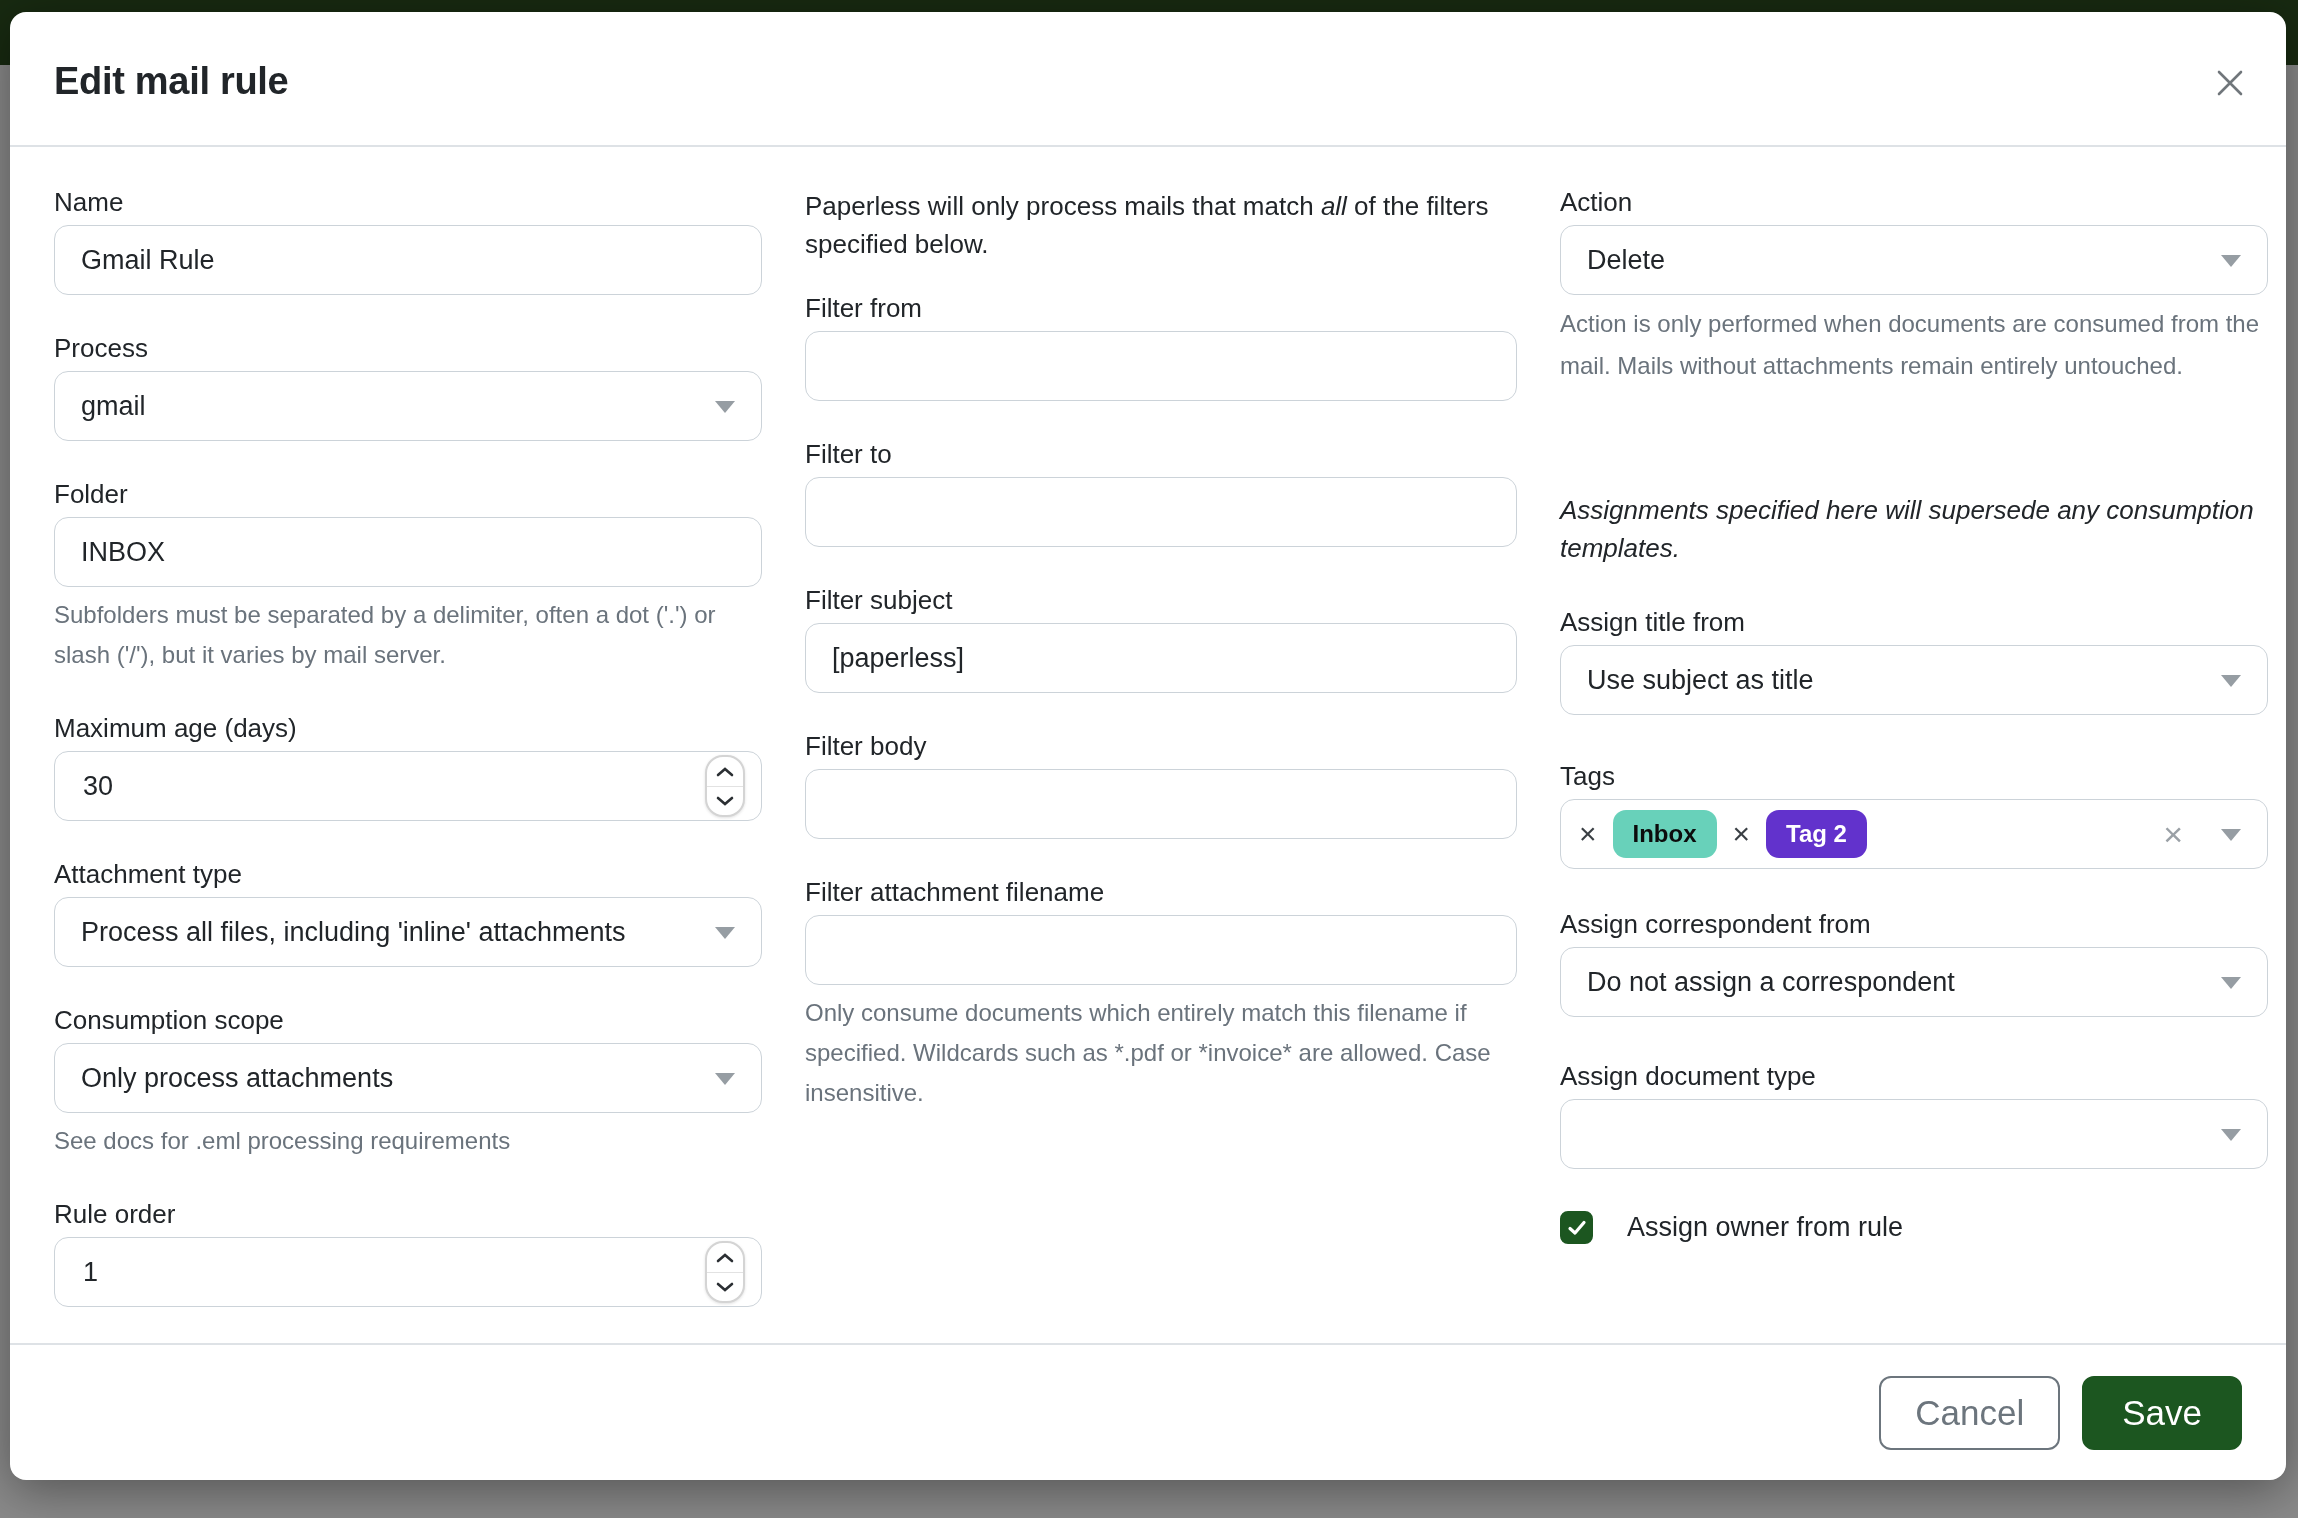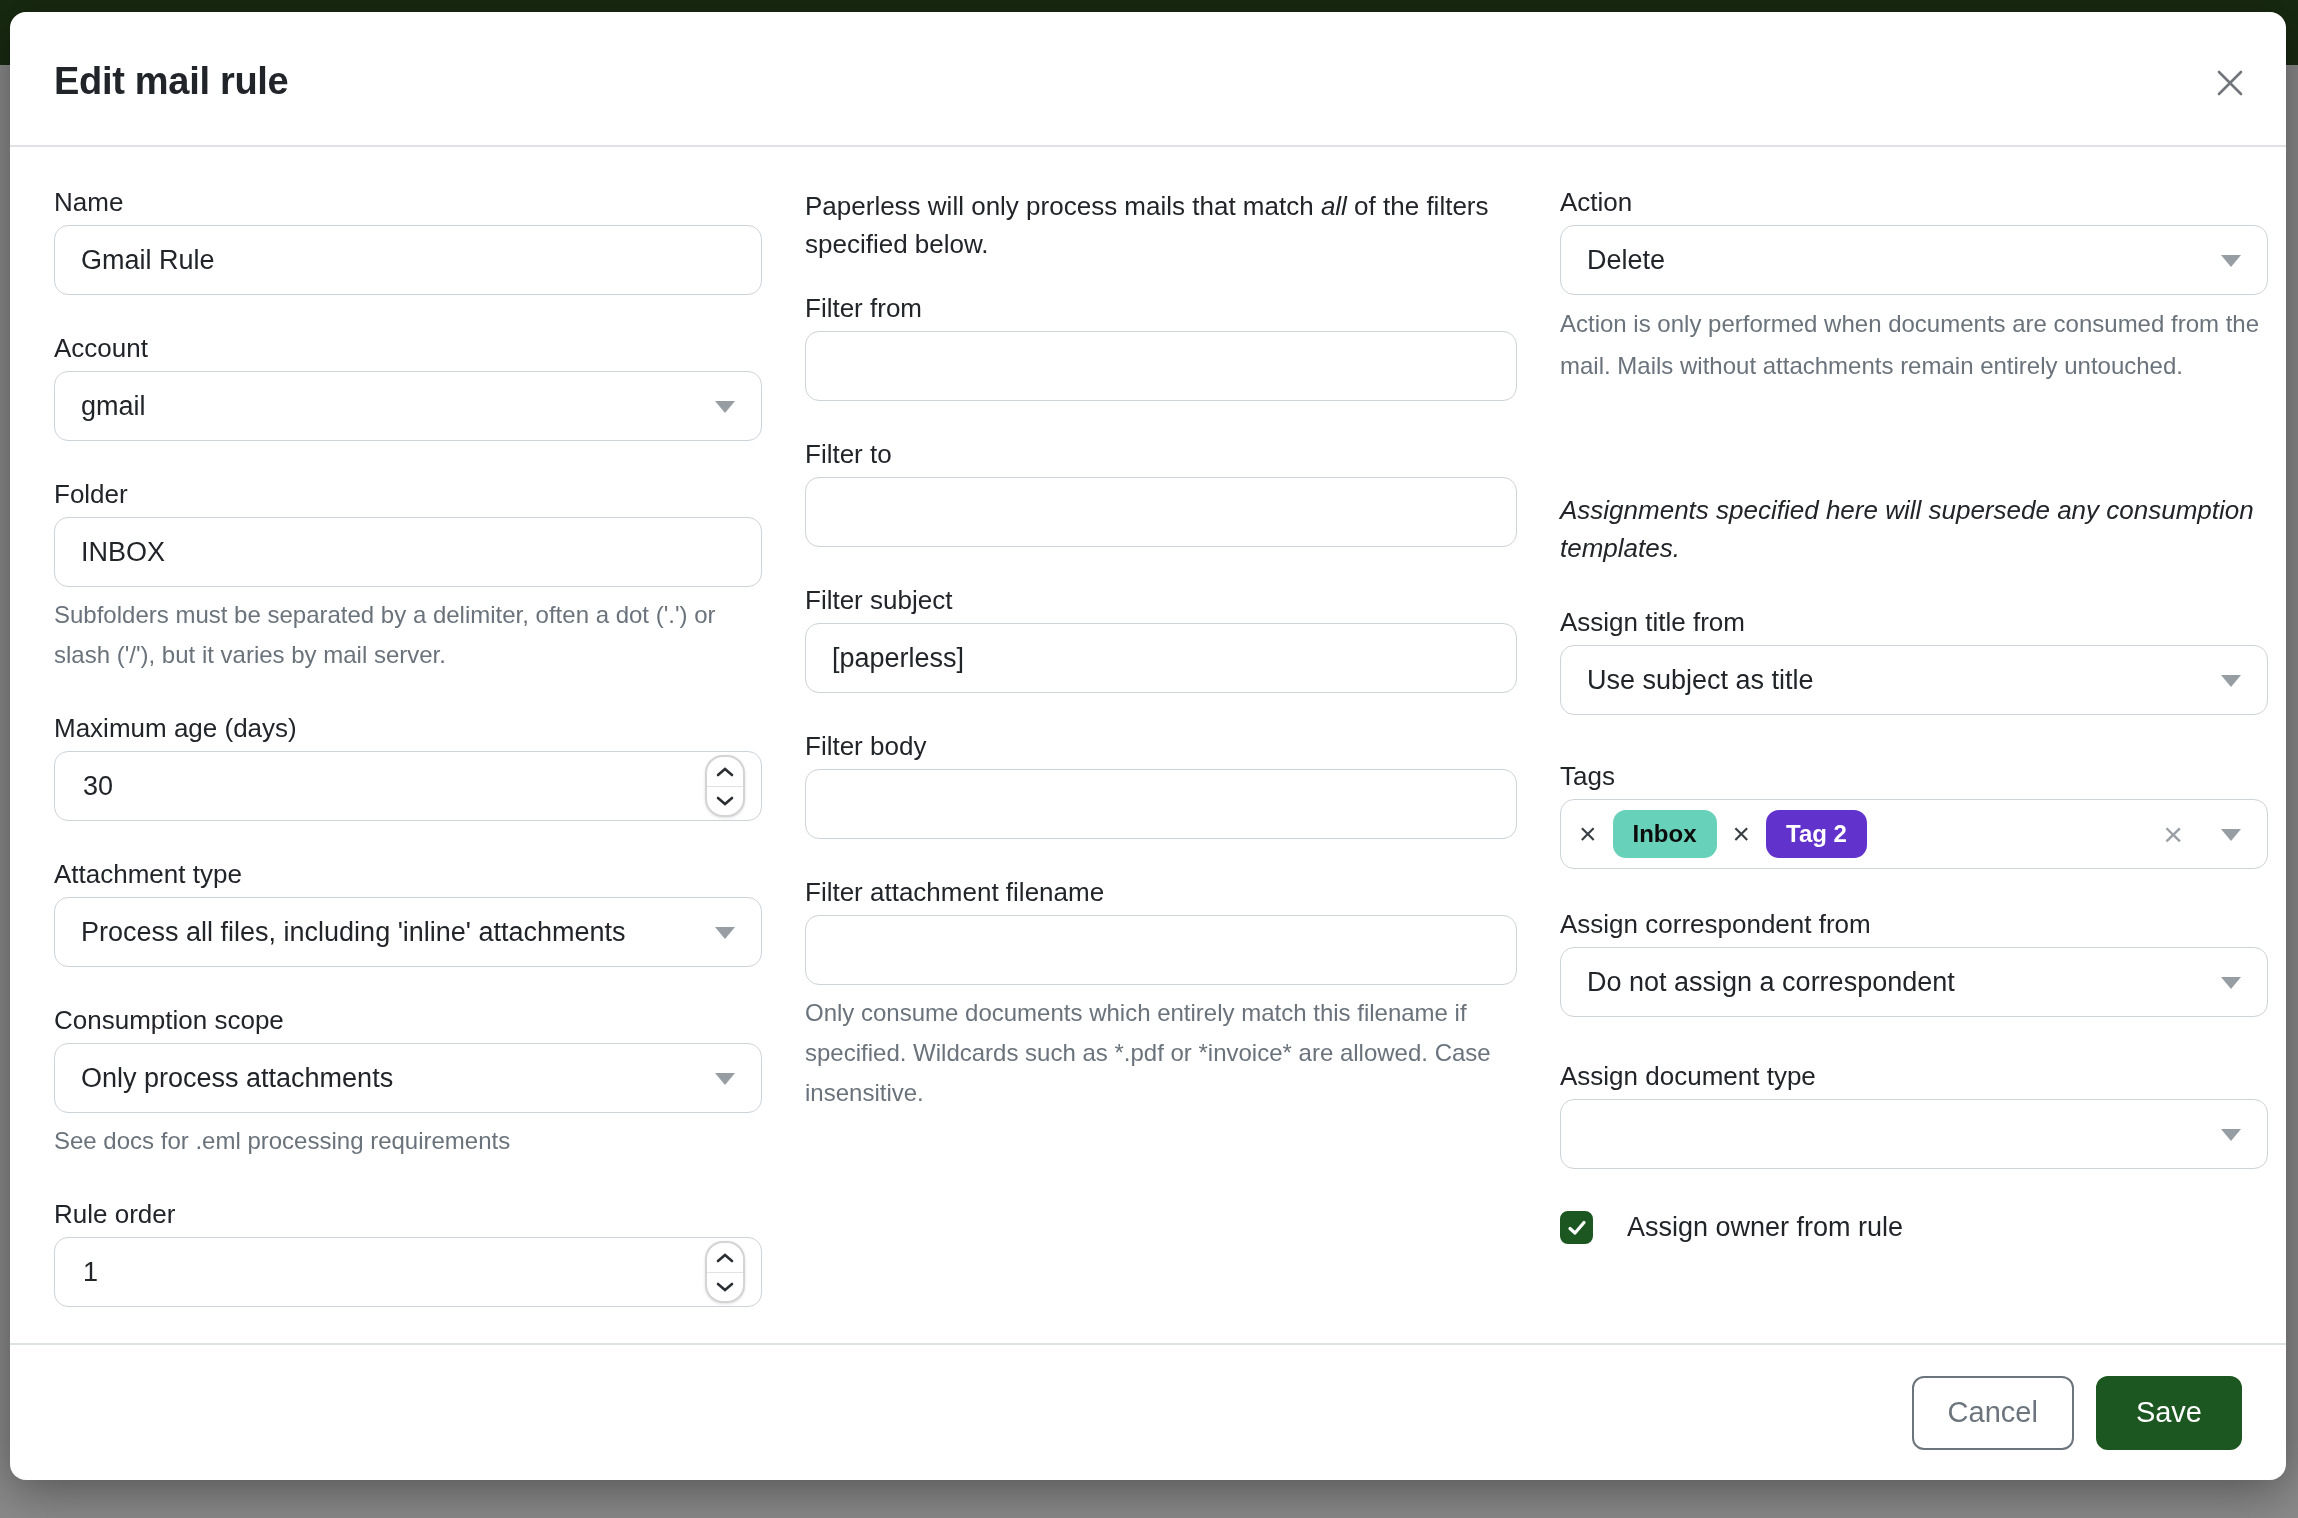--- a/index.html
+++ b/index.html
@@ -69,21 +69,21 @@
     font-size:34px;color:#9aa0a6;line-height:1;cursor:pointer;}
   
   .check-row{display:flex;align-items:center;gap:34px;margin-top:2px;}
   .checkbox{width:33px;height:33px;border-radius:8px;border:2px solid #1c5620;background:#fff;
     display:flex;align-items:center;justify-content:center;box-sizing:border-box;cursor:pointer;}
   .checkbox.checked{background:#1c5620;border-color:#1c5620;}
   .check-label{font-size:27px;color:#212529;}
   
   .modal-footer{flex:0 0 auto;height:137px;border-top:2px solid #dee2e6;box-sizing:border-box;
     display:flex;align-items:center;justify-content:flex-end;gap:22px;padding:0 44px;}
-  .btn{height:74px;border-radius:12px;font-size:29px;font-family:inherit;cursor:pointer;
+  .btn{height:74px;border-radius:12px;font-size:35px;font-family:inherit;cursor:pointer;
     display:inline-flex;align-items:center;justify-content:center;box-sizing:border-box;}
   .btn-cancel{background:#fff;border:2px solid #6c757d;color:#6c757d;padding:0 34px;}
   .btn-save{background:#1c5620;border:2px solid #1c5620;color:#fff;padding:0 38px;}
   .it{font-style:italic;}
 </style>
 </head>
 <body style="background: rgb(138, 138, 138);">
 
 <div class="app-band" style="background: rgb(24, 42, 17);"></div>
 
@@ -101,21 +101,21 @@
   </div>
 
   <div class="modal-body">
 
     <div class="col col-left">
       <div class="fg">
         <label class="lbl">Name</label>
         <input class="ctl" value="Gmail Rule" style="">
       </div>
       <div class="fg">
-        <label class="lbl">Account</label>
+        <label class="lbl">Process</label>
         <div class="ctl select">
           <span class="value">gmail</span>
           <span class="caret"></span>
         </div>
       </div>
       <div class="fg">
         <label class="lbl">Folder</label>
         <input class="ctl" value="INBOX" style="">
         <div class="help">Subfolders must be separated by a delimiter, often a dot ('.') or slash ('/'), but it varies by mail server.</div>
       </div>

